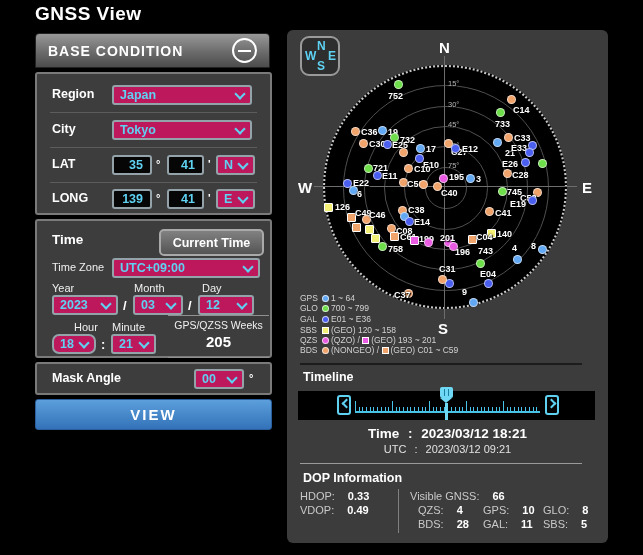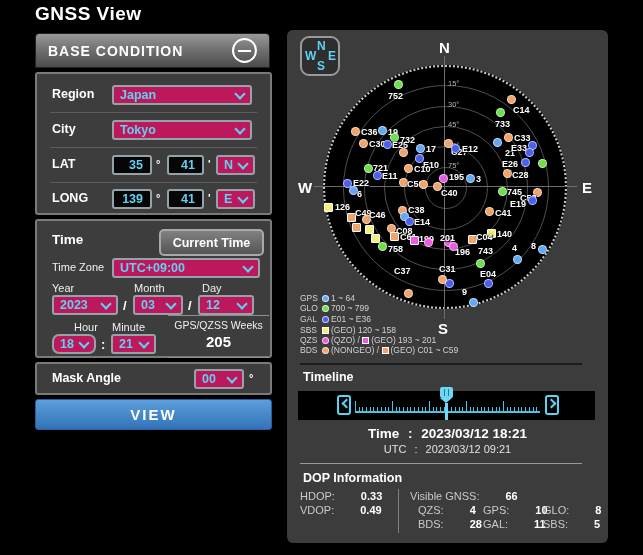--- a/index.html
+++ b/index.html
@@ -105,21 +105,21 @@
   #tl-slider .head::before,#tl-slider .head::after{content:"";position:absolute;top:2px;bottom:2px;width:1px;background:#1d7fa0;}
   #tl-slider .head::before{left:4px;} #tl-slider .head::after{left:8px;}
   #tl-slider .taper{width:0;height:0;border-left:6.5px solid transparent;border-right:6.5px solid transparent;border-top:5px solid #6fd8f5;}
   #tl-slider .stem{width:3px;height:17px;background:#6fd8f5;margin:0 auto;}
 
   .time-line{position:absolute;left:0;width:321px;text-align:center;white-space:nowrap;}
   #time-local{top:396px;font-size:13.5px;font-weight:bold;}
   #time-utc{top:413px;font-size:11px;color:#e2e2e2;}
 
   .dop-item{position:absolute;font-size:11px;color:#c9c9c9;white-space:nowrap;}
-  .dop-item b{color:#fff;margin-left:16px;padding-left:10px;}
+  .dop-item b{color:#fff;margin-left:3px;padding-left:10px;}
   #dop-divider{position:absolute;left:111px;top:459px;width:1px;height:44px;background:#808080;}
 </style>
 </head>
 <body>
 
 <div id="app">
 
   <div class="abs" id="page-title">GNSS View</div>
 
   <div class="abs" id="bc-header">
@@ -348,21 +348,21 @@
           <div class="sat c glo" style="left: 188.5px; top: 228.5px;"></div>
           <div class="sat-label" style="left: 191px; top: 216px;">743</div>
           <div class="sat c gal" style="left: 196.5px; top: 248.5px;"></div>
           <div class="sat-label" style="left: 193px; top: 239px;">E04</div>
           <div class="sat c gps" style="left: 181.5px; top: 267.5px;"></div>
           <div class="sat-label" style="left: 175px; top: 257px;">9</div>
           <div class="sat c gal" style="left: 157.5px; top: 248.5px;"></div>
           <div class="sat c bds" style="left: 150.5px; top: 244.5px;"></div>
           <div class="sat-label" style="left: 152px; top: 234px;">C31</div>
           <div class="sat c bds" style="left: 116.5px; top: 258.5px;"></div>
-          <div class="sat-label" style="left: 107px; top: 236px;">C37</div>
+          <div class="sat-label" style="left: 107px; top: 260px;">C37</div>
         </div>
     </div>
 
     <div id="compass">
       <span class="cn">N</span>
       <span class="ce">E</span>
       <span class="cs">S</span>
       <span class="cw">W</span>
     </div>
 

